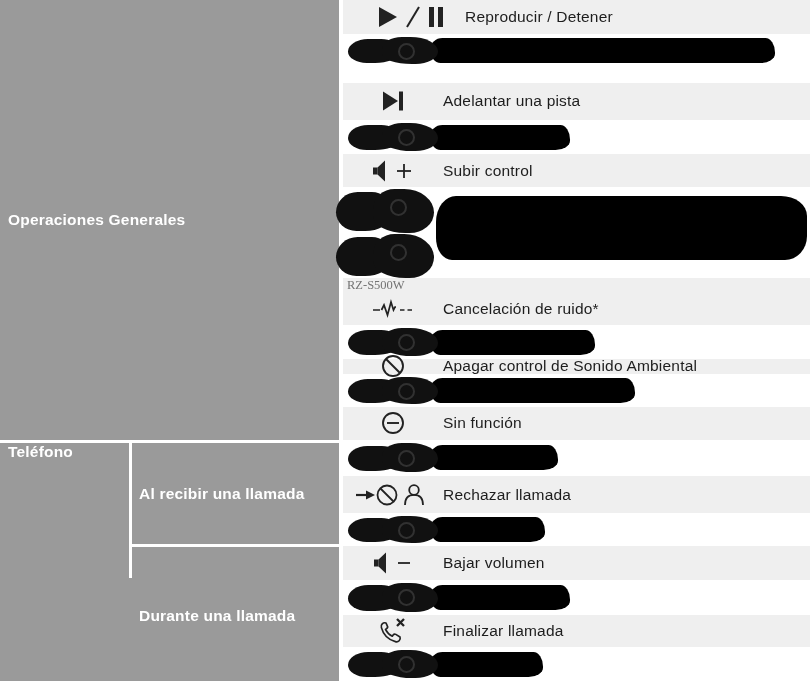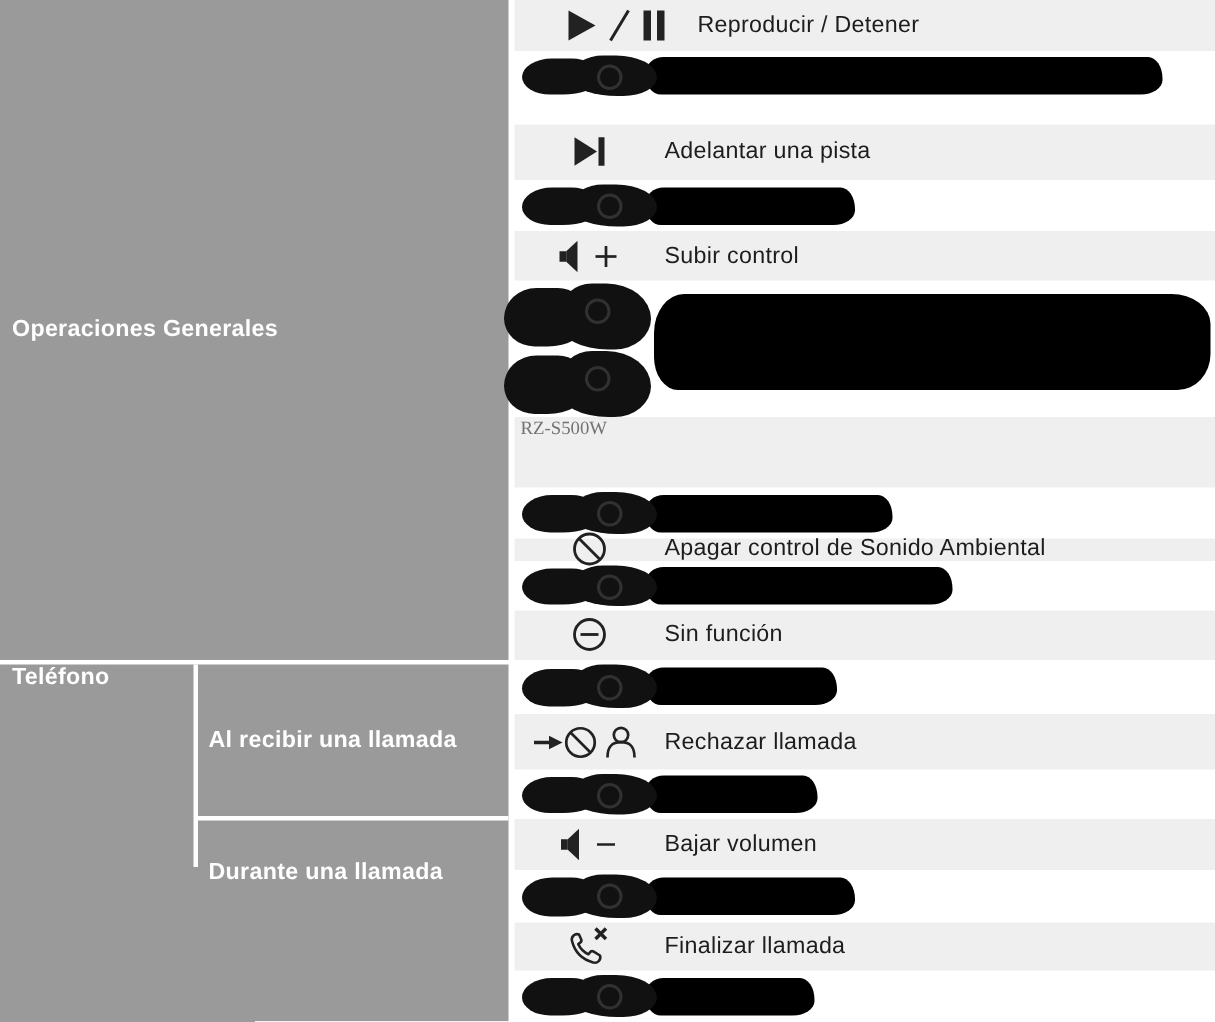--- a/index.html
+++ b/index.html
@@ -11,21 +11,21 @@
   .sec-ops{position:absolute;left:0;top:0;width:339px;height:440px;background:#9a9a9a;
            display:flex;align-items:center;}
   .hdiv-main{position:absolute;left:0;top:440px;width:339px;height:3px;background:#fff;}
   .sec-tel{position:absolute;left:0;top:443px;width:339px;height:238px;background:#9a9a9a;}
   .tel-left{position:absolute;left:0;top:0;width:129px;height:238px;display:flex;align-items:flex-start;}
   .vdiv{position:absolute;left:129px;top:0;width:3px;height:135px;background:#fff;}
   .tel-right{position:absolute;left:132px;top:0;width:207px;height:238px;}
   .sub-receive{position:absolute;left:0;top:0;width:207px;height:101px;display:flex;align-items:center;}
   .hdiv-sub{position:absolute;left:0;top:101px;width:207px;height:3px;background:#fff;}
   .sub-during{position:absolute;left:0;top:104px;width:207px;height:134px;display:flex;align-items:flex-start;}
-  .sub-during .plabel{padding-top:26px;}
+  .sub-during .plabel{padding-top:60px;}
   .plabel{color:#ffffff;font-weight:bold;font-size:15.5px;padding-left:8px;letter-spacing:.2px;}
   .tel-right .plabel{padding-left:7px;}
 
   
   .rows{position:absolute;left:343px;top:0;width:467px;height:681px;display:flex;flex-direction:column;}
   .row{display:flex;align-items:center;width:467px;box-sizing:border-box;}
   .row.stripe{background:#efefef;}
   .icell{width:100px;min-width:100px;display:flex;justify-content:center;align-items:center;}
   .rlabel{font-size:15.5px;color:#1d1d1d;letter-spacing:.2px;white-space:nowrap;}
 
@@ -149,20 +149,30 @@
           <div class="iblob big b2">
             <div class="l1"></div>
             <div class="l2"></div>
             <div class="ring"></div>
           </div>
         </div>
         <div class="bigbar"></div>
       </div>
       <div class="row stripe model-row" style="height: 47px;">
         <div class="model-label">RZ-S500W</div>
+        <div class="inner">
+          <div class="icell">
+            <span>
+              <svg width="42" height="26" viewBox="0 0 42 26">
+                <path d="M1,14 h7 M9.5,14 l2.5,-5 3.5,10 3.5,-13 2.5,8 1.5,-3 h1 M28,14 h4.5 M35.5,14 h4.5" fill="none" stroke="#222" stroke-width="1.7"></path>
+              </svg>
+            </span>
+          </div>
+          <div class="rlabel">Cancelación de ruido*</div>
+        </div>
       </div>
       <div class="row" style="height: 34px;">
         <div class="icell">
           <div class="iblob" style="height: 28px;">
             <div class="l1"></div>
             <div class="l2"></div>
             <div class="ring"></div>
           </div>
         </div>
         <div class="rblob" style="width: 165px; margin-left: -13px;"></div>

